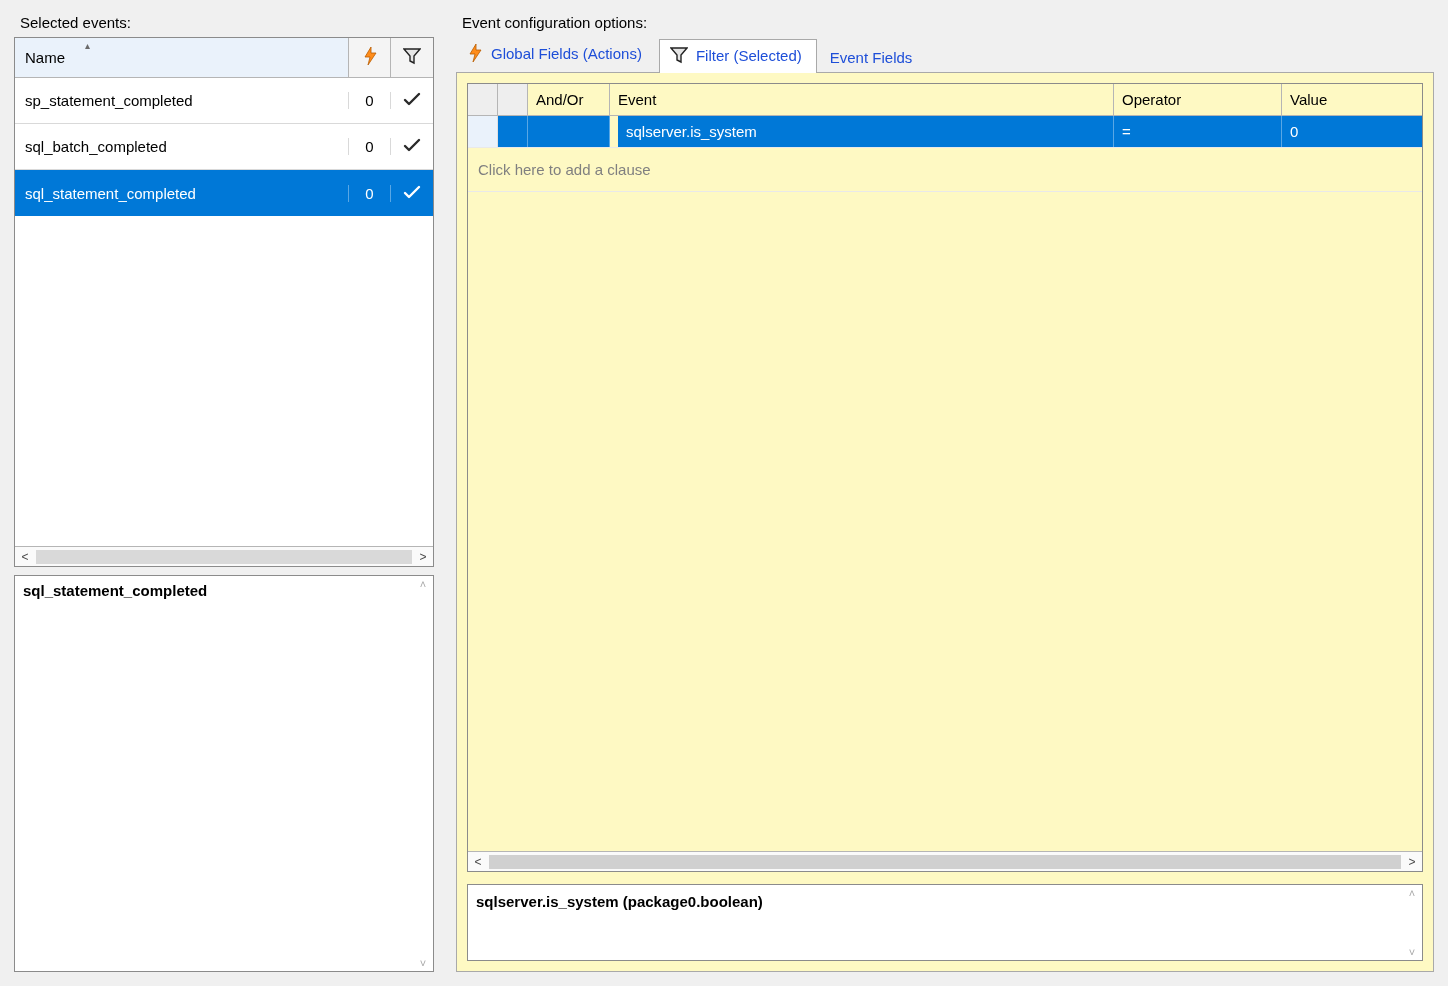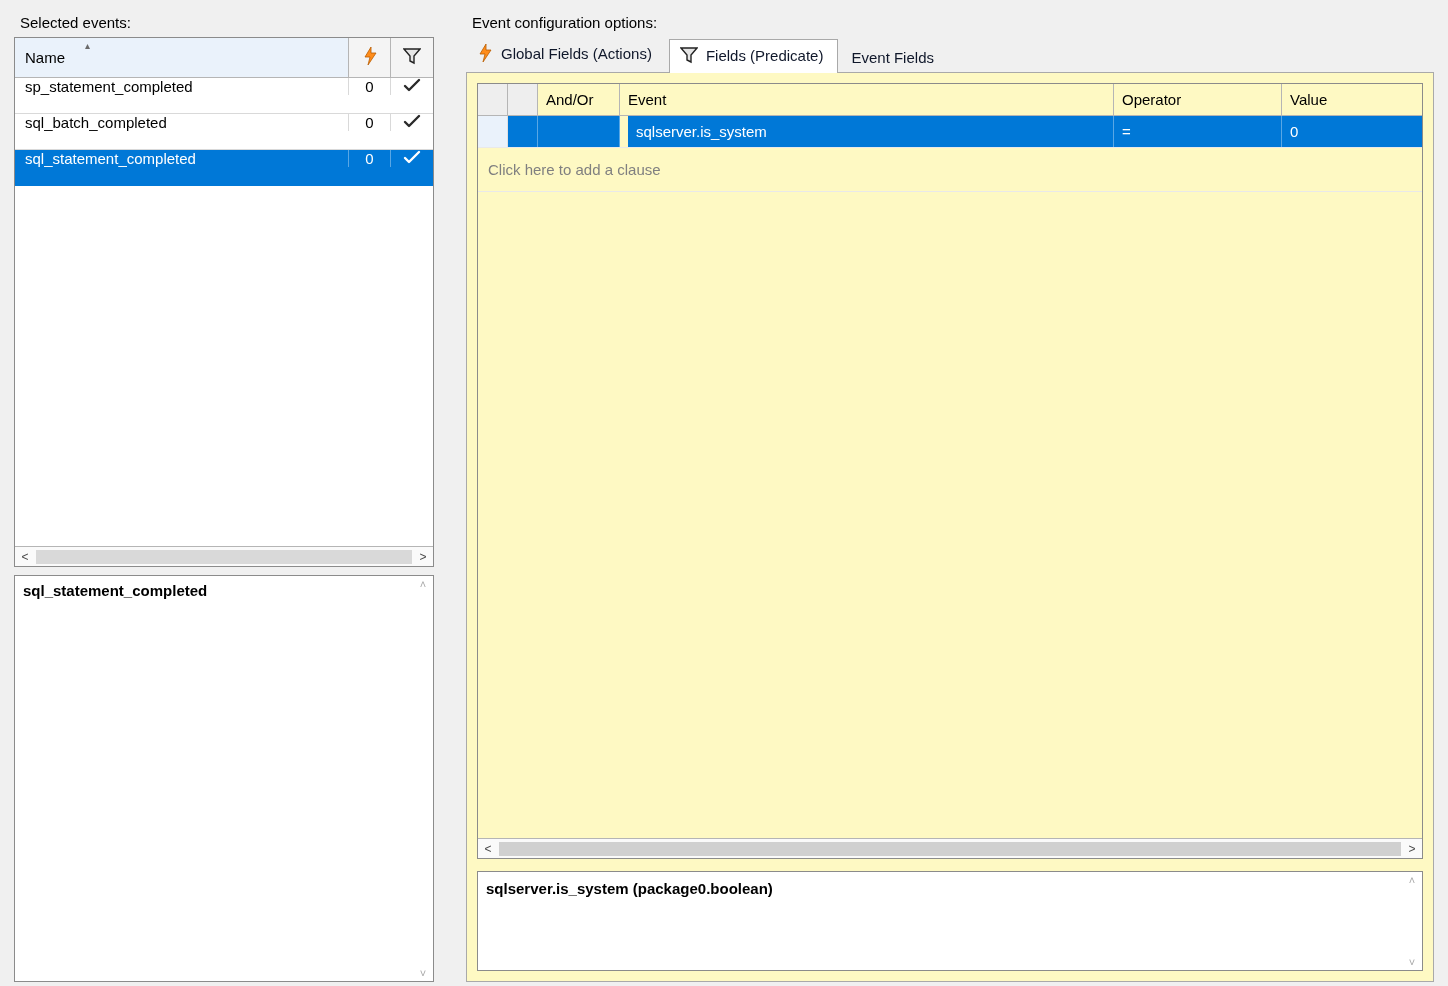--- a/index.html
+++ b/index.html
@@ -8,22 +8,22 @@
     height: 100%;
     font-family: "Segoe UI", Tahoma, Arial, sans-serif;
     font-size: 15px;
     color: #000;
     background: #f0f0f0;
   }
   *, *::before, *::after { box-sizing: border-box; }
 
   .app {
     display: flex;
-    padding: 10px 14px 4px 14px;
-    gap: 32px;
+    padding: 10px 14px 14px 14px;
+    gap: 22px;
     height: 100%;
   }
   .left {
     width: 420px;
     display: flex;
     flex-direction: column;
   }
   .right {
     flex: 1 1 auto;
     display: flex;
@@ -76,23 +76,23 @@
     background: #f4f4f4;
   }
   .ev-h-filter { border-right: none; }
 
   .ev-rows {
     flex: 1 1 auto;
     overflow: hidden;
   }
   .ev-row {
     display: flex;
-    height: 36px;
+    height: 46px;
     border-bottom: 1px solid #d9d9d9;
-    align-items: flex-start;
+    align-items: center;
   }
   .ev-cell-name {
     flex: 1 1 auto;
     padding: 0 10px;
     display: flex;
     align-items: center;
     border-right: 1px solid #d9d9d9;
   }
   .ev-cell-bolt, .ev-cell-filter {
     width: 42px;
@@ -177,21 +177,21 @@
   .tab {
     display: flex;
     align-items: center;
     gap: 8px;
     padding: 6px 14px 6px 10px;
     border: 1px solid transparent;
     border-bottom: none;
     margin-right: 2px;
     line-height: 1.1;
     background: transparent;
-    color: #0f172a;
+    color: #1d4ed8;
     user-select: none;
   }
   .tab.active {
     background: #fff;
     border-color: #a9a9a9;
     position: relative;
     top: 1px;
   }
 
   .right-body {
@@ -264,21 +264,21 @@
     background: #d0d0d0;
     margin: 0 1px;
   }
 
   .info-panel {
     margin-top: 12px;
     border: 1px solid #8b8b8b;
     background: #fff;
     position: relative;
     padding: 8px 24px 10px 8px;
-    height: 100px;
+    height: 77px;
   }
   .info-title { font-weight: bold; margin-bottom: 8px; }
 
   
   .bolt-icon svg { width: 16px; height: 20px; }
   .funnel-icon svg { width: 18px; height: 18px; }
   .check-icon svg { width: 18px; height: 14px; stroke:#2a2a2a; }
 
 </style>
 </head>
@@ -381,21 +381,21 @@
             </svg>
         </span>
         <span>Global Fields (Actions)</span>
       </div>
       <div class="tab active">
         <span class="funnel-icon">
           <svg viewBox="0 0 18 18">
               <polygon points="1,2 17,2 11,9 11,16 7,14 7,9" fill="#e5e5e5" stroke="#222" stroke-width="1.4"></polygon>
             </svg>
         </span>
-        <span>Fields (Predicate)</span>
+        <span>Filter (Selected)</span>
       </div>
       <div class="tab">
         <span>Event Fields</span>
       </div>
     </div>
 
     <div class="right-body">
 
       <div class="pred-panel">
         <div class="pred-header">

